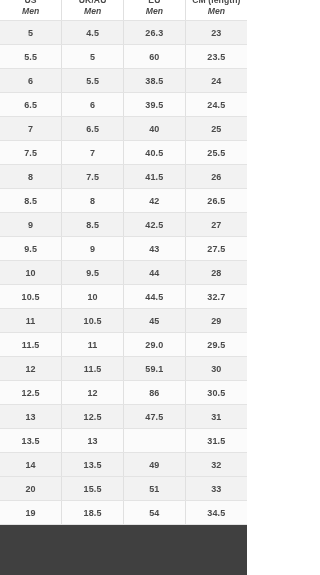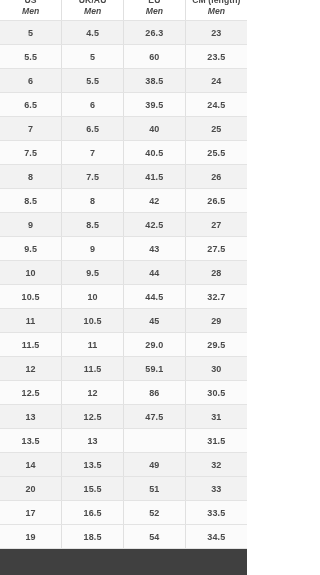--- a/index.html
+++ b/index.html
@@ -246,26 +246,20 @@
             <td>49</td>
             <td>32</td>
           </tr>
           <tr class="row-odd">
             <td>20</td>
             <td>15.5</td>
             <td>51</td>
             <td>33</td>
           </tr>
           <tr class="row-even">
-            <td>17</td>
-            <td>16.5</td>
-            <td>52</td>
-            <td>33.5</td>
-          </tr>
-          <tr class="row-even">
             <td>19</td>
             <td>18.5</td>
             <td>54</td>
             <td>34.5</td>
           </tr>
         </tbody>
     </table>
   </div>
 </div>
 

